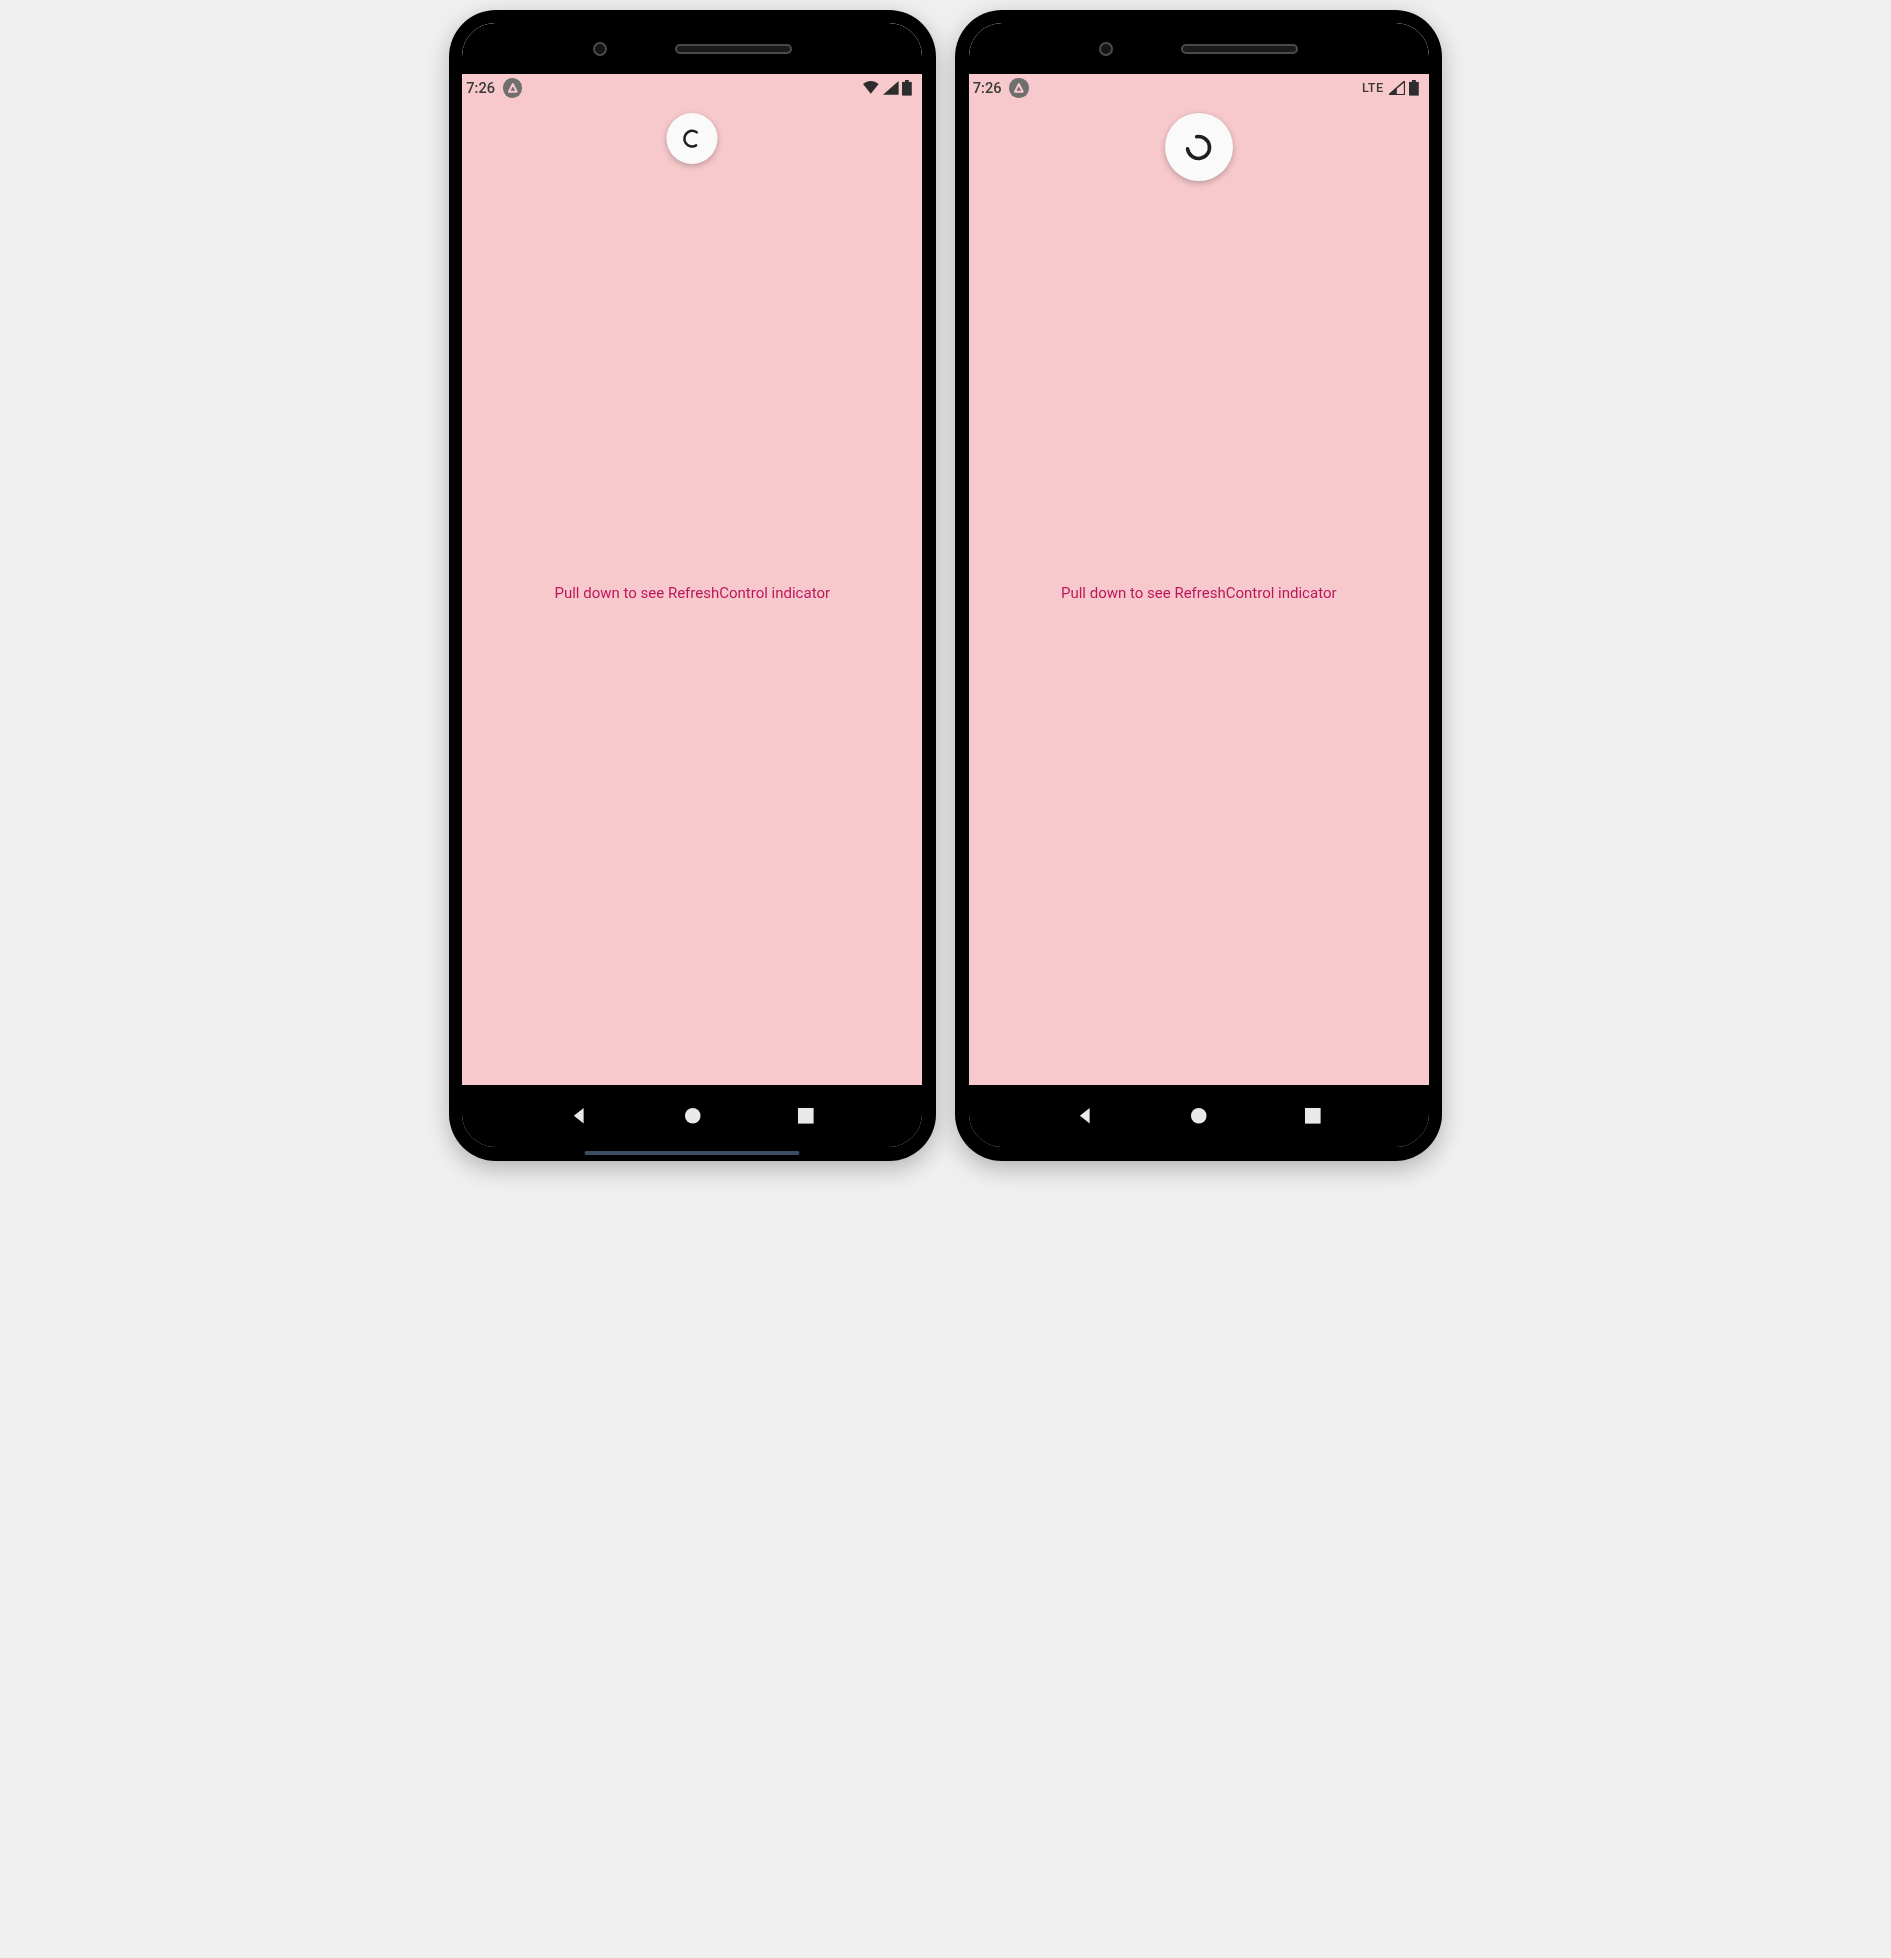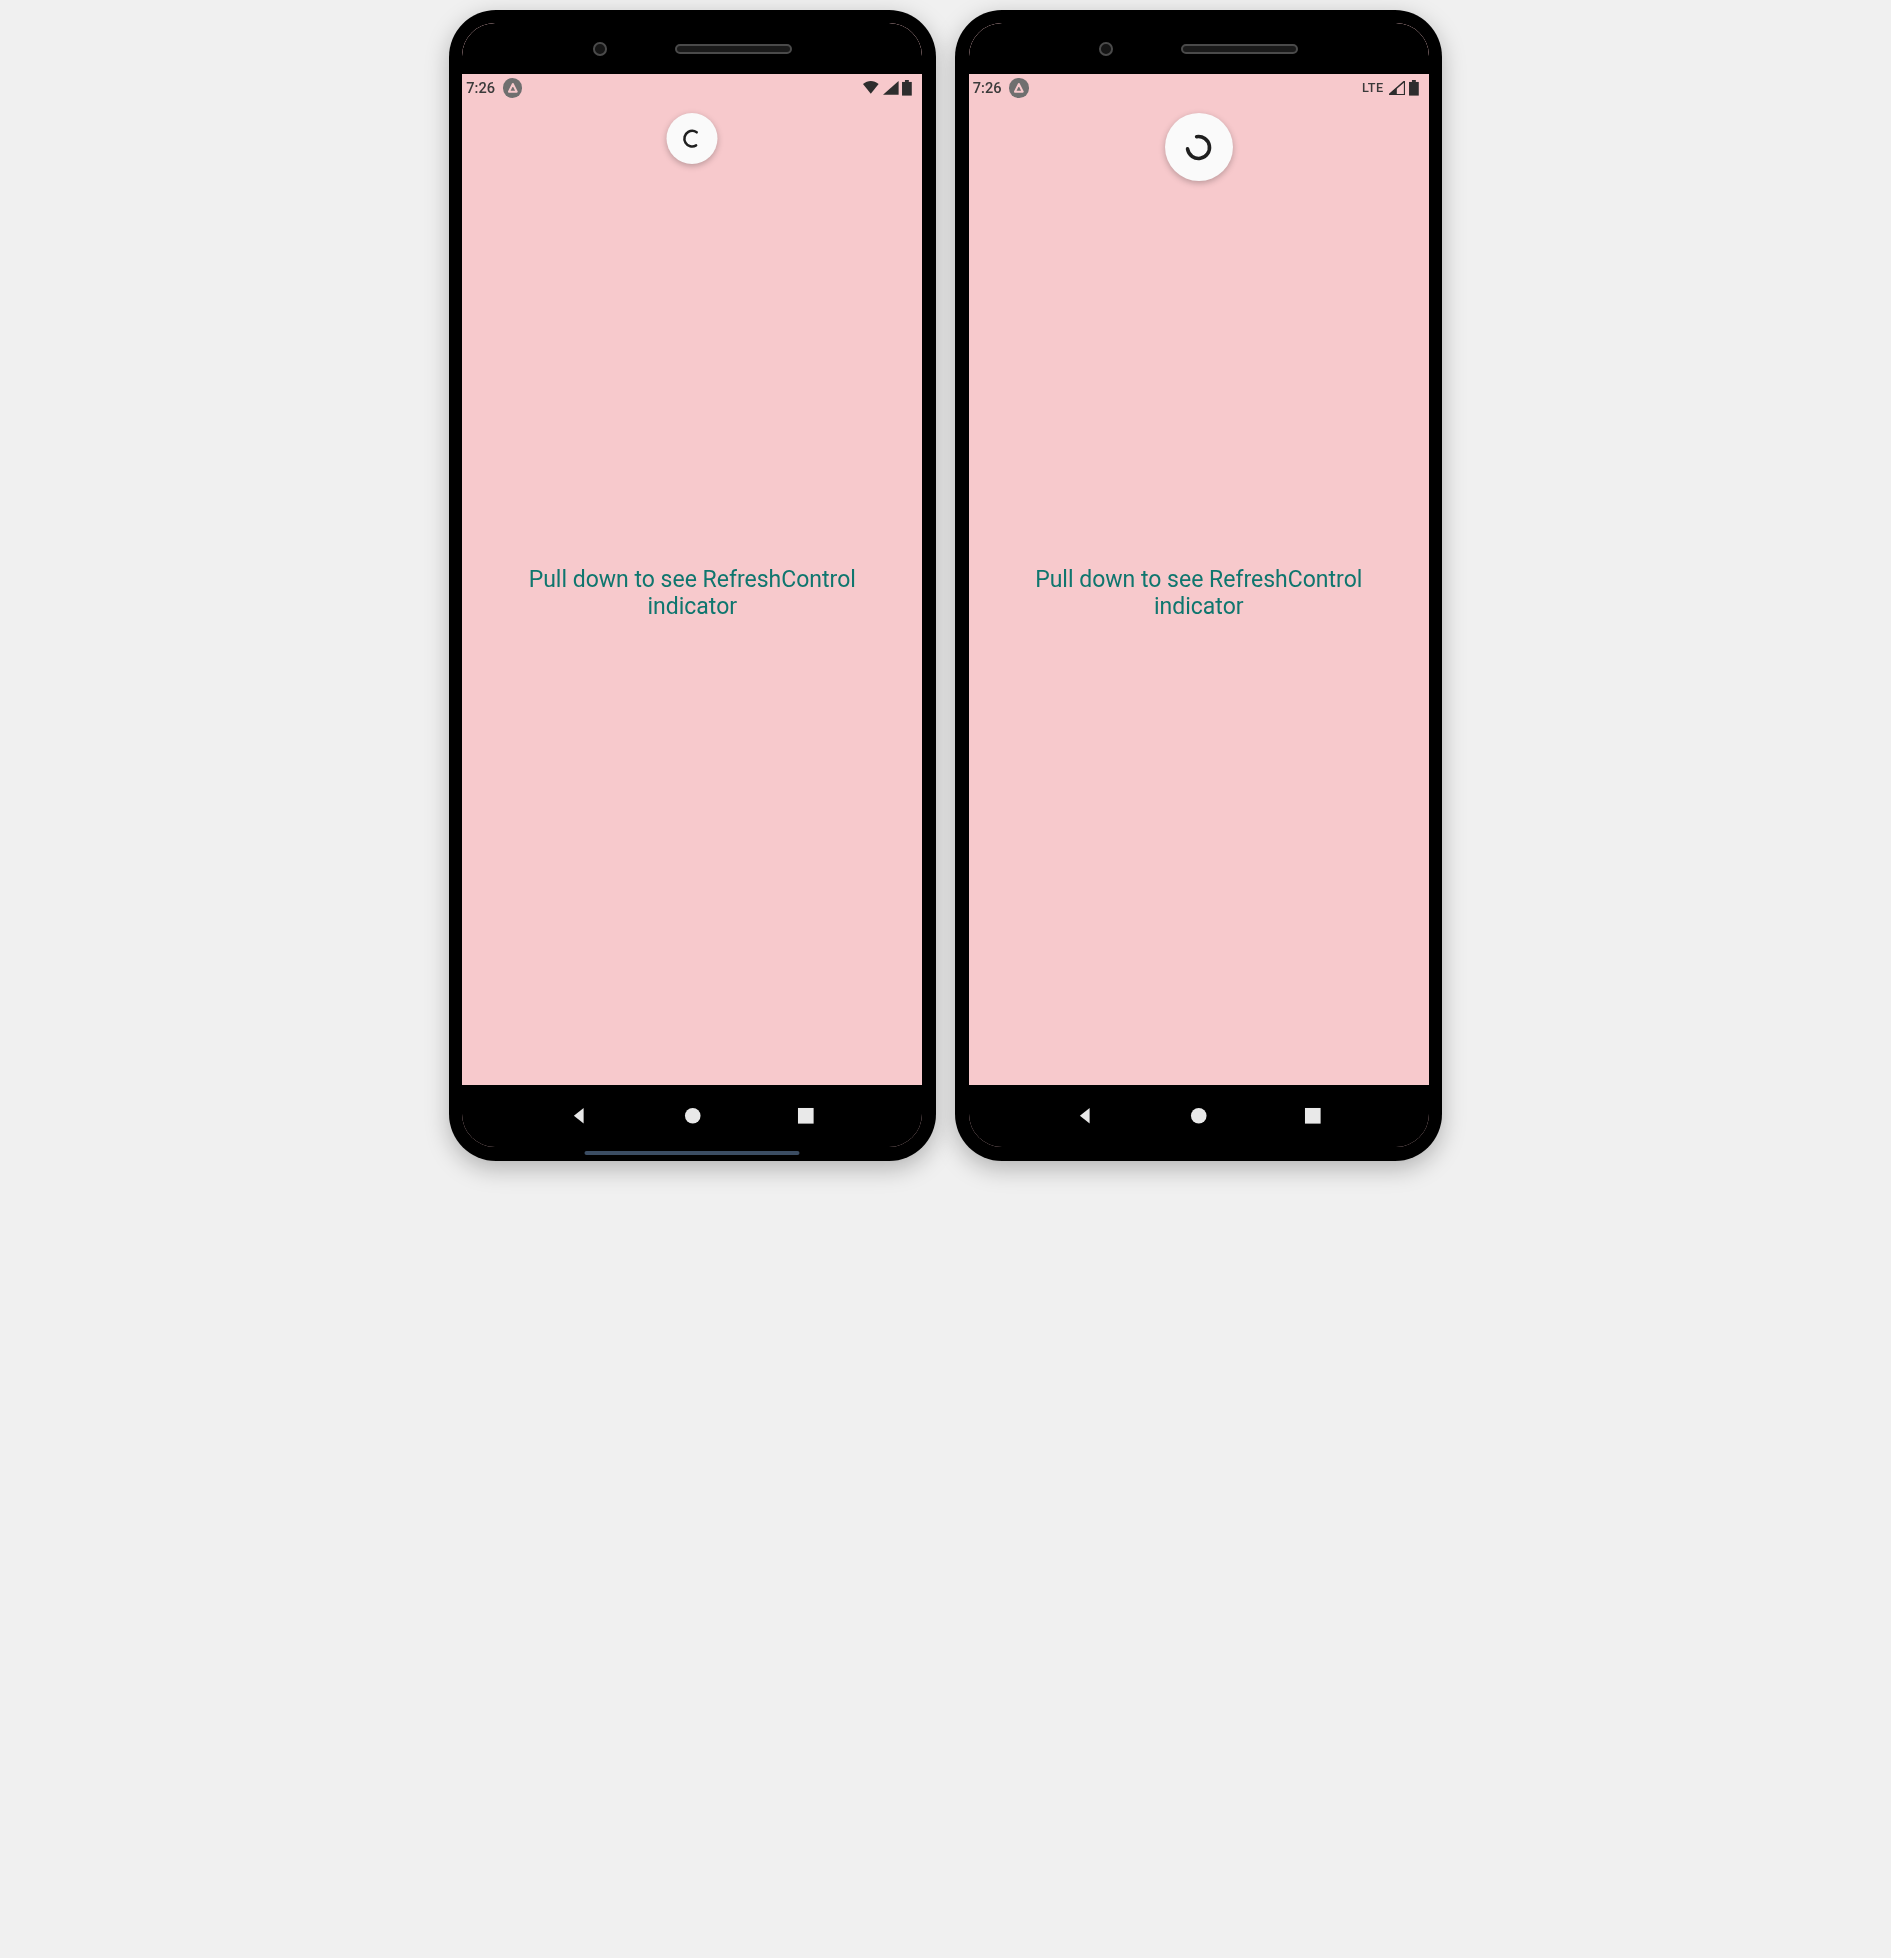--- a/index.html
+++ b/index.html
@@ -87,22 +87,22 @@
   .content {
     flex: 1;
     position: relative;
     display: flex;
     align-items: center;
     justify-content: center;
     padding: 0 23.4px;
     text-align: center;
   }
   .hint {
-    color: #0f766e;
-    font-size: 23px;
+    color: #be185d;
+    font-size: 15px;
   }
 
   
   .refresh {
     position: absolute;
     top: 11.7px;
     left: 50%;
     transform: translateX(-50%);
     background: #fafafa;
     border-radius: 50%;

